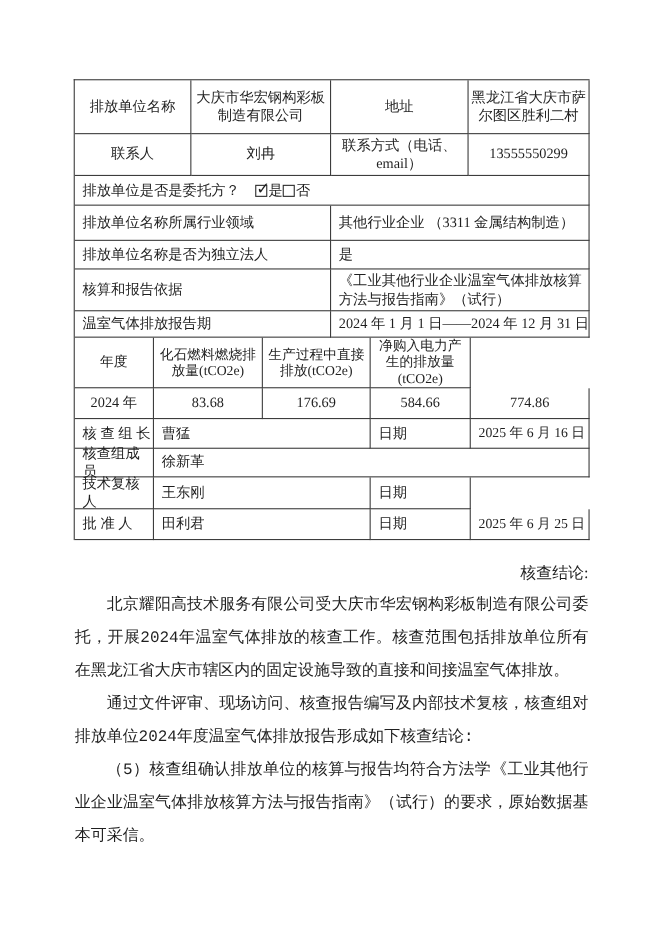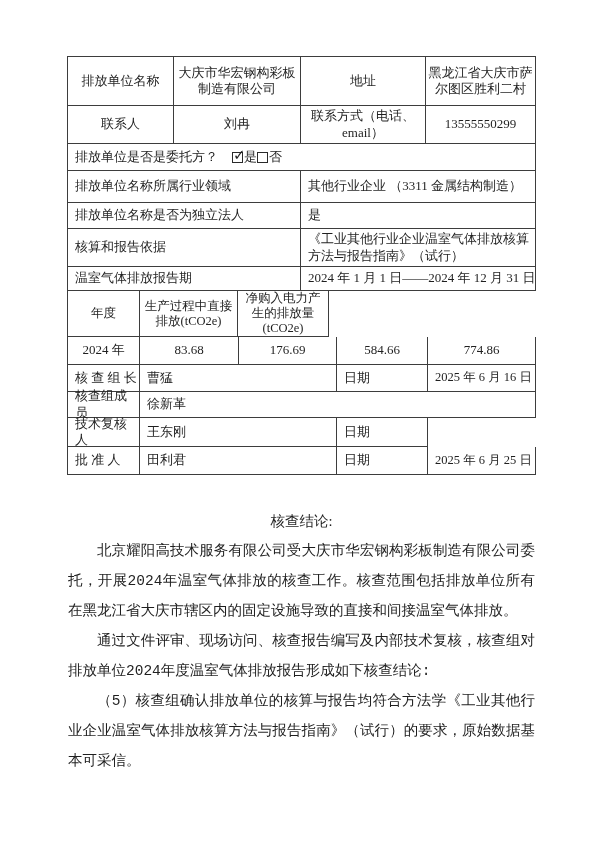--- a/index.html
+++ b/index.html
@@ -7,21 +7,21 @@
   body {
     width: 600px; height: 848px;
     position: relative;
     font-family: "Liberation Serif", "DejaVu Serif", serif;
     color: #1f1f1f;
   }
   .page { position: absolute; inset: 0; background: #ffffff; overflow: hidden; }
 
   
   .doc-table {
-    position: absolute; left: 67px; top: 56px; width: 469px;
+    position: absolute; left: 67px; top: 72px; width: 469px;
     border-top: 1px solid #3d3d3d; border-left: 1px solid #3d3d3d;
     font-size: 13px; line-height: 1.25;
   }
   .tr { display: flex; width: 468px; }
   .td {
     border-right: 1px solid #3d3d3d; border-bottom: 1px solid #3d3d3d;
     display: flex; align-items: center; flex: 0 0 auto;
   }
   .td.c { justify-content: center; text-align: center; padding: 1px 2px; }
   .td.l { justify-content: flex-start; text-align: left; padding: 1px 4px 1px 7px; }
@@ -41,21 +41,21 @@
     position: absolute; left: 0px; top: -7px;
     font-size: 15px; font-weight: bold; color: #1f1f1f;
     font-family: "DejaVu Sans", sans-serif;
   }
 
   
   .conclusion {
     position: absolute; left: 68px; top: 506px; width: 467px;
     font-size: 14.5px; line-height: 30px; text-align: justify;
   }
-  .conclusion .c-title { text-align: center; }
+  .conclusion .c-title { text-align: right; }
   .conclusion p { text-indent: 2em; font-family: Liberation Mono, monospace; }
 </style>
 </head>
 <body>
 
 <div class="page">
 
   <div class="doc-table">
 
     <div class="tr" style="height:49px">
@@ -101,20 +101,21 @@
       <div class="td l last" style="width:235px">《工业其他行业企业温室气体排放核算方法与报告指南》（试行）</div>
     </div>
 
     <div class="tr" style="height:24px">
       <div class="td l" style="width:233px">温室气体排放报告期</div>
       <div class="td l last nw" style="width:235px">2024 年 1 月 1 日——2024 年 12 月 31 日</div>
     </div>
 
     <div class="tr" style="height:46px">
       <div class="td c hdr" style="width:72px">年度</div>
+      <div class="td c hdr" style="width:99px">化石燃料燃烧排放量(tCO2e)</div>
       <div class="td c hdr" style="width:98px">生产过程中直接排放(tCO2e)</div>
       <div class="td c hdr" style="width:91px">净购入电力产生的排放量(tCO2e)</div>
     </div>
 
     <div class="tr" style="height:28px">
       <div class="td c" style="width:72px">2024 年</div>
       <div class="td c" style="width:99px">83.68</div>
       <div class="td c" style="width:98px">176.69</div>
       <div class="td c" style="width:91px">584.66</div>
       <div class="td c last" style="width:108px">774.86</div>

